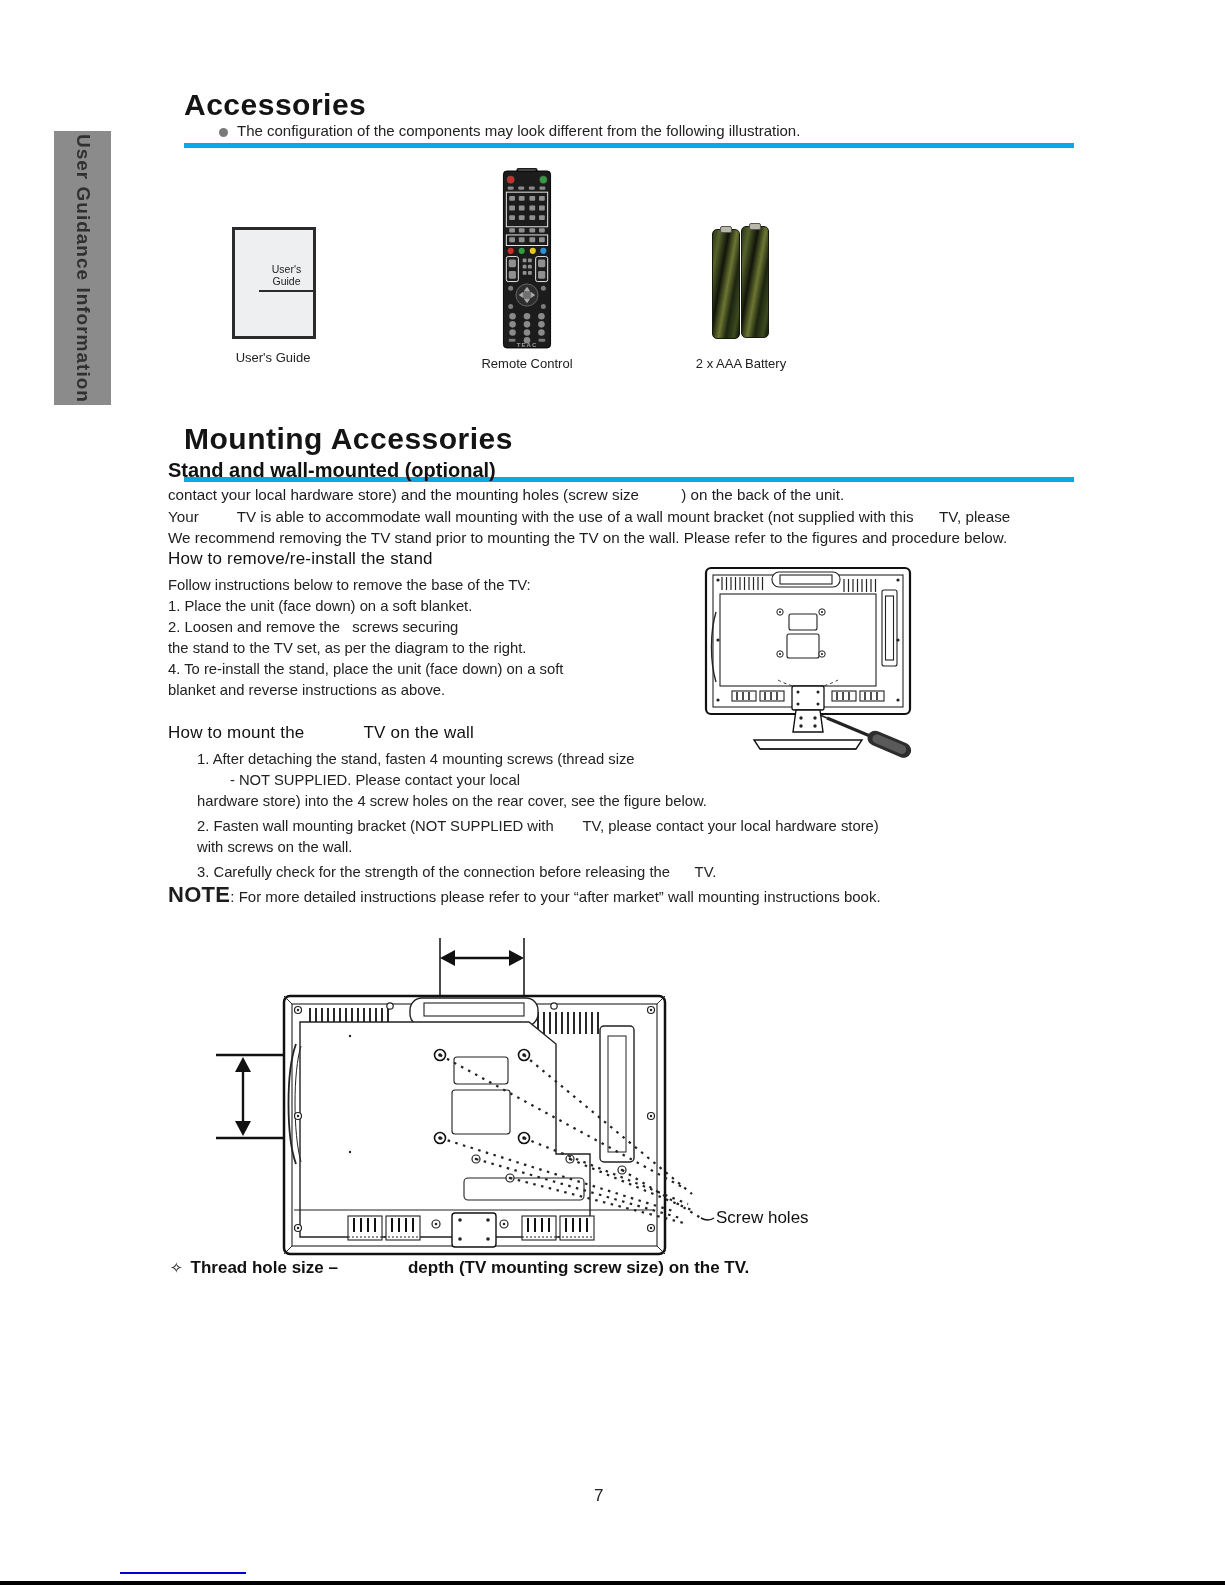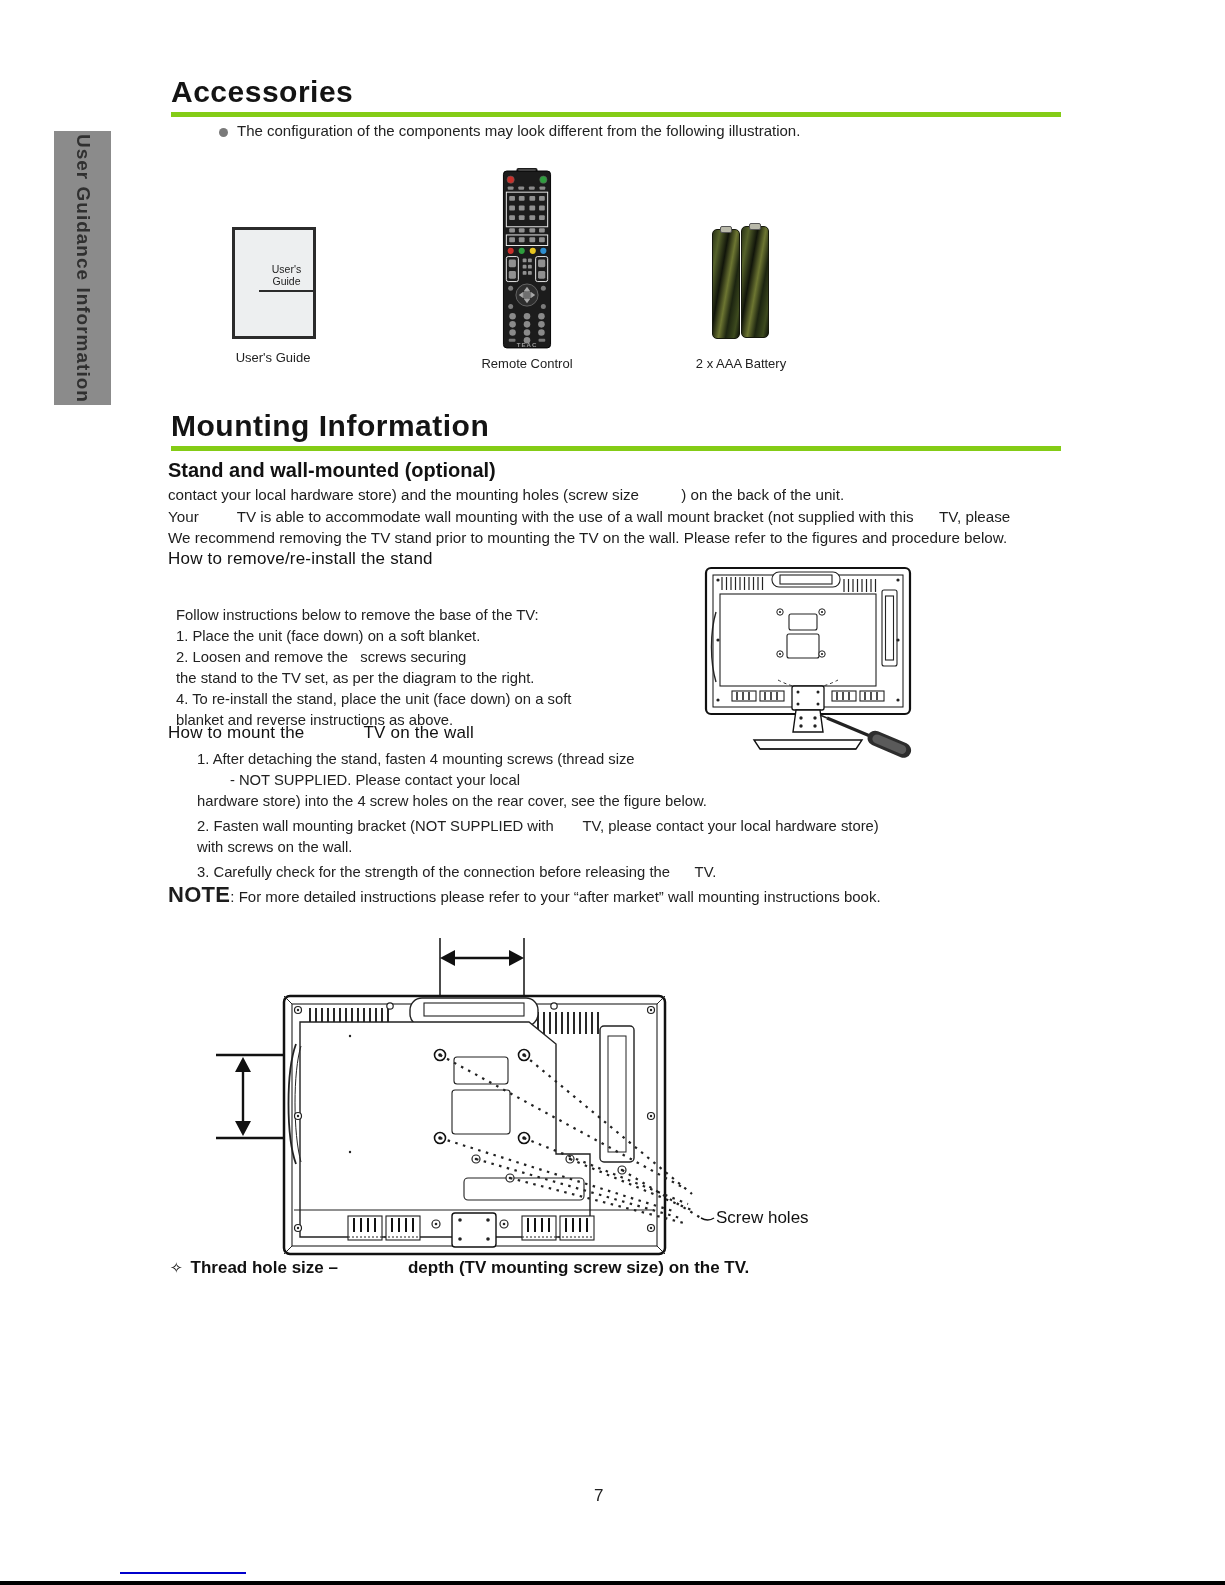--- a/index.html
+++ b/index.html
@@ -1,20 +1,20 @@
 <!DOCTYPE html>
 <html><head>
 <meta charset="utf-8">
 <style>
   html,body{margin:0;padding:0;background:#fff;}
   #page{position:relative;width:1225px;height:1585px;background:#fff;overflow:hidden;
         font-family:"Liberation Sans",sans-serif;color:#1b1b1b;}
   .abs{position:absolute;}
   .h1{font-size:30px;font-weight:bold;color:#141414;letter-spacing:.5px;
-      width:890px;padding-bottom:3px;border-bottom:5px solid #84cc16;margin:3px;}
+      width:890px;padding-bottom:21px;border-bottom:5px solid #0ea5e9;margin:16px;}
   .tab{background:#8b8b8b;display:flex;align-items:center;justify-content:center;}
   .tab span{writing-mode:vertical-rl;font-size:19px;font-weight:bold;color:#303030;letter-spacing:1px;white-space:nowrap;}
   .bullet-dot{width:9px;height:9px;border-radius:50%;background:#7a7a7a;display:inline-block;}
   .note-line{font-size:15px;color:#222;}
   .booklet{background:#edeff0;border:3px solid #2b2b2b;}
   .booklet .cover{position:absolute;top:33px;left:24px;right:-1px;border-bottom:2px solid #2b2b2b;
       font-size:10.5px;text-align:center;padding-bottom:3px;color:#222;}
   .cap-label{font-size:13px;color:#222;transform:translateX(-50%);white-space:nowrap;}
   .sub{font-size:20px;font-weight:bold;color:#111;}
   .sub2{font-size:17px;font-weight:normal;color:#111;letter-spacing:.2px;}
@@ -139,33 +139,33 @@
   <div class="abs" style="left:712px;top:226px;width:58px;height:112px;">
     <div class="battery" style="left:0;top:3px;width:26px;height:108px;">
         <div class="bcap"></div>
       </div>
     <div class="battery" style="left:29px;top:0;width:26px;height:110px;">
         <div class="bcap"></div>
       </div>
   </div>
   <div class="abs cap-label" style="left:741px;top:356px;">2 x AAA Battery</div>
 
-  <h1 class="abs h1" style="left:168px;top:406px;">Mounting Information</h1>
+  <h1 class="abs h1" style="left:168px;top:406px;">Mounting Accessories</h1>
 
   <div class="abs sub" style="left:168px;top:459px;">Stand and wall-mounted (optional)</div>
 
   <div class="abs body15" style="left:168px;top:484px;width:890px;">
     <div>contact your local hardware store) and the mounting holes (screw size&nbsp;&nbsp;&nbsp;&nbsp;&nbsp;&nbsp;&nbsp;&nbsp;&nbsp;&nbsp;) on the back of the unit.</div>
     <div>Your&nbsp;&nbsp;&nbsp;&nbsp;&nbsp;&nbsp;&nbsp;&nbsp;&nbsp;TV is able to accommodate wall mounting with the use of a wall mount bracket (not supplied with this&nbsp;&nbsp;&nbsp;&nbsp;&nbsp;&nbsp;TV, please</div>
     <div>We recommend removing the TV stand prior to mounting the TV on the wall. Please refer to the figures and procedure below.</div>
   </div>
 
   <div class="abs sub2" style="left:168px;top:549px;">How to remove/re-install the stand</div>
 
-  <div class="abs body14" style="left:168px;top:605px;width:540px;margin-left:8px;">
+  <div class="abs body14" style="left:168px;top:575px;width:540px;">
     <div>Follow instructions below to remove the base of the TV:</div>
     <div>1. Place the unit (face down) on a soft blanket.</div>
     <div>2. Loosen and remove the&nbsp;&nbsp;&nbsp;screws securing</div>
     <div>the stand to the TV set, as per the diagram to the right.</div>
     <div>4. To re-install the stand, place the unit (face down) on a soft</div>
     <div>blanket and reverse instructions as above.</div>
   </div>
 
   <svg class="abs" style="left:692px;top:552px;" width="236" height="206" viewBox="0 0 236 206">
     <g fill="#fff" stroke="#111">

